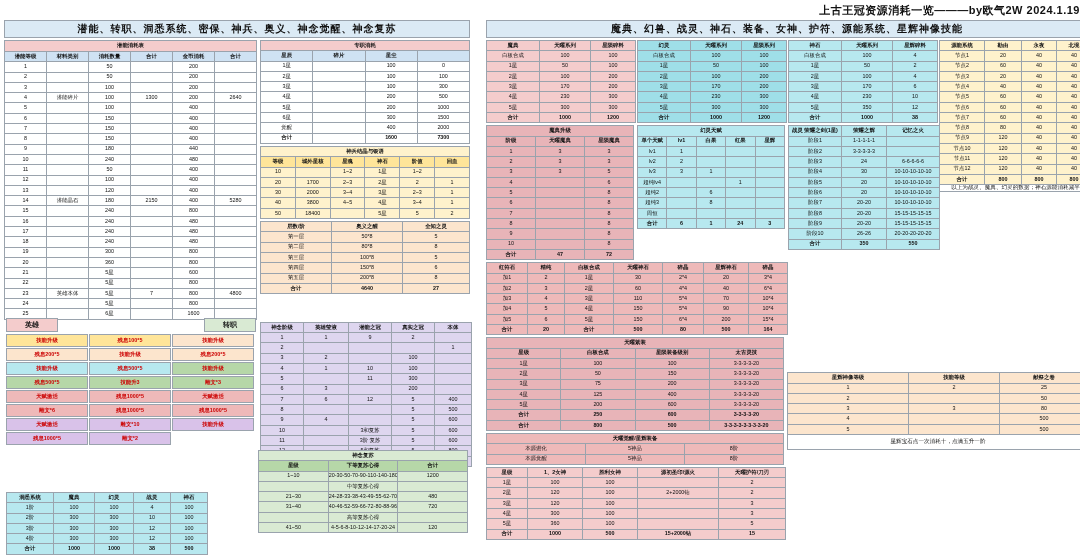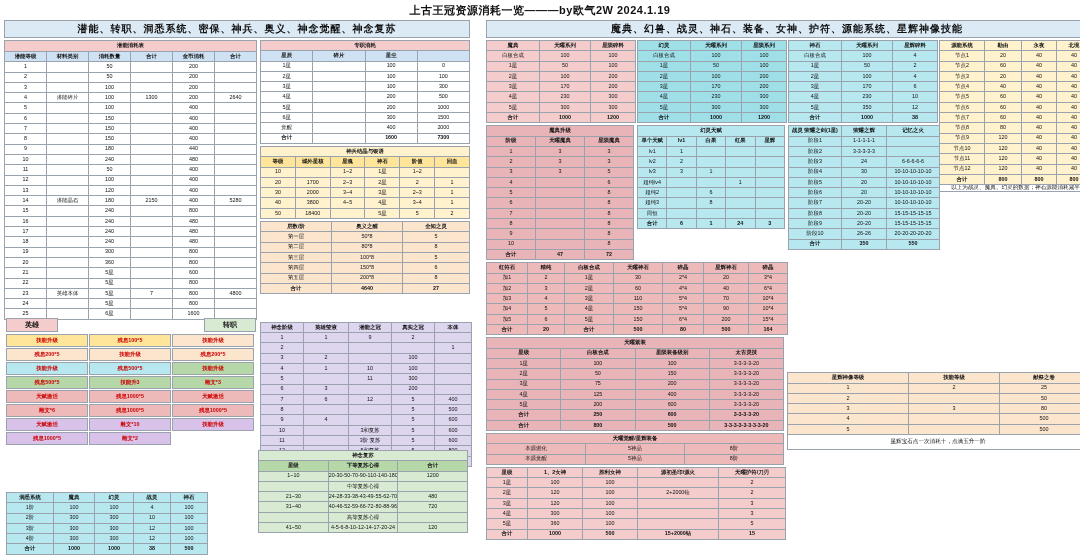--- a/index.html
+++ b/index.html
@@ -1,18 +1,18 @@
 <!DOCTYPE html>
 <html><head>
 <meta charset="utf-8">
 <style>
   html,body{margin:0;padding:0;background:#ffffff;}
   body{width:1080px;height:558px;overflow:hidden;font-family:"Liberation Sans","DejaVu Sans",sans-serif;color:#111;}
   .page{position:relative;width:1080px;height:558px;}
-  .title{text-align:center;font-size:11px;font-weight:bold;padding-top:3px;letter-spacing:.5px;}
+  .title{text-align:right;font-size:11px;font-weight:bold;padding-top:3px;letter-spacing:.5px;}
   .cols{display:flex;gap:16px;padding:2px 4px 0 4px;}
   .colL{width:466px;}
   .colR{width:602px;}
   table{border-collapse:collapse;table-layout:fixed;}
   td,th{border:1px solid #9aa3ad;font-size:5.4px;line-height:1.05;padding:0;text-align:center;vertical-align:middle;white-space:nowrap;overflow:hidden;}
   .big{font-size:10px;font-weight:bold;letter-spacing:1px;}
   .blue{background:#dbeaf5;}
   .blue2{background:#cfe2f3;}
   .cyan{background:#b7e8ef;}
   .cyan2{background:#9fdfe8;}

